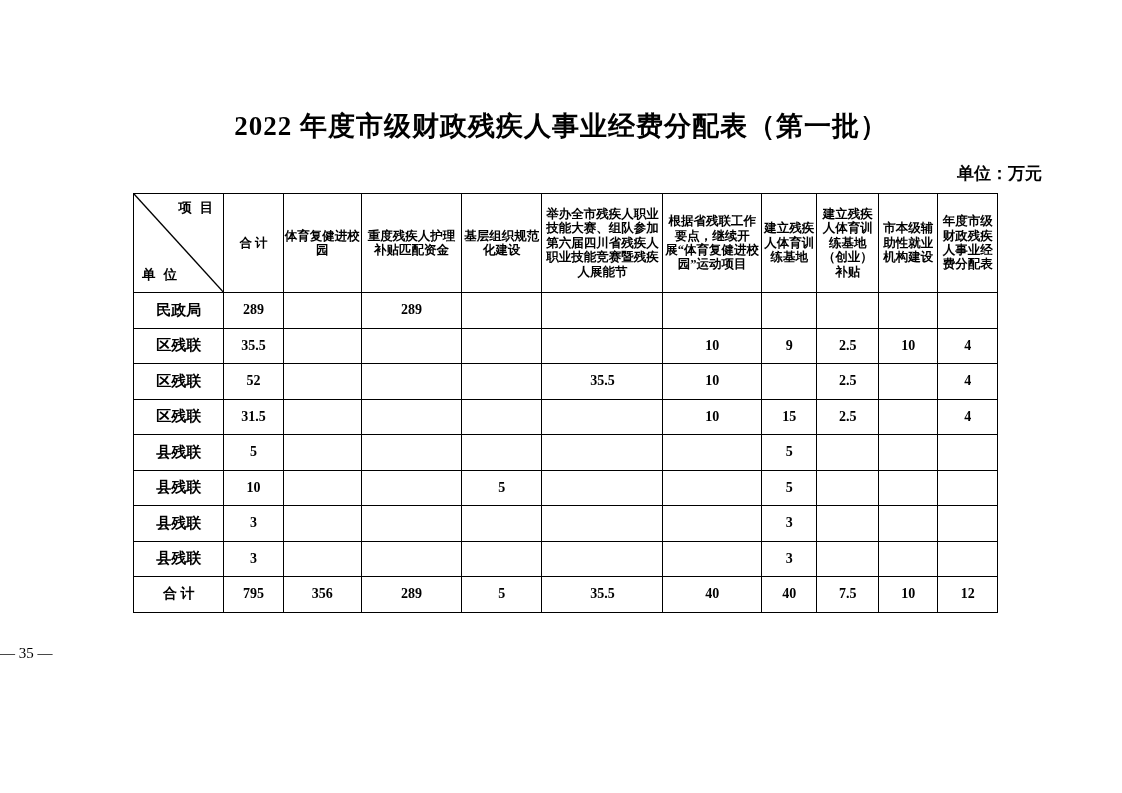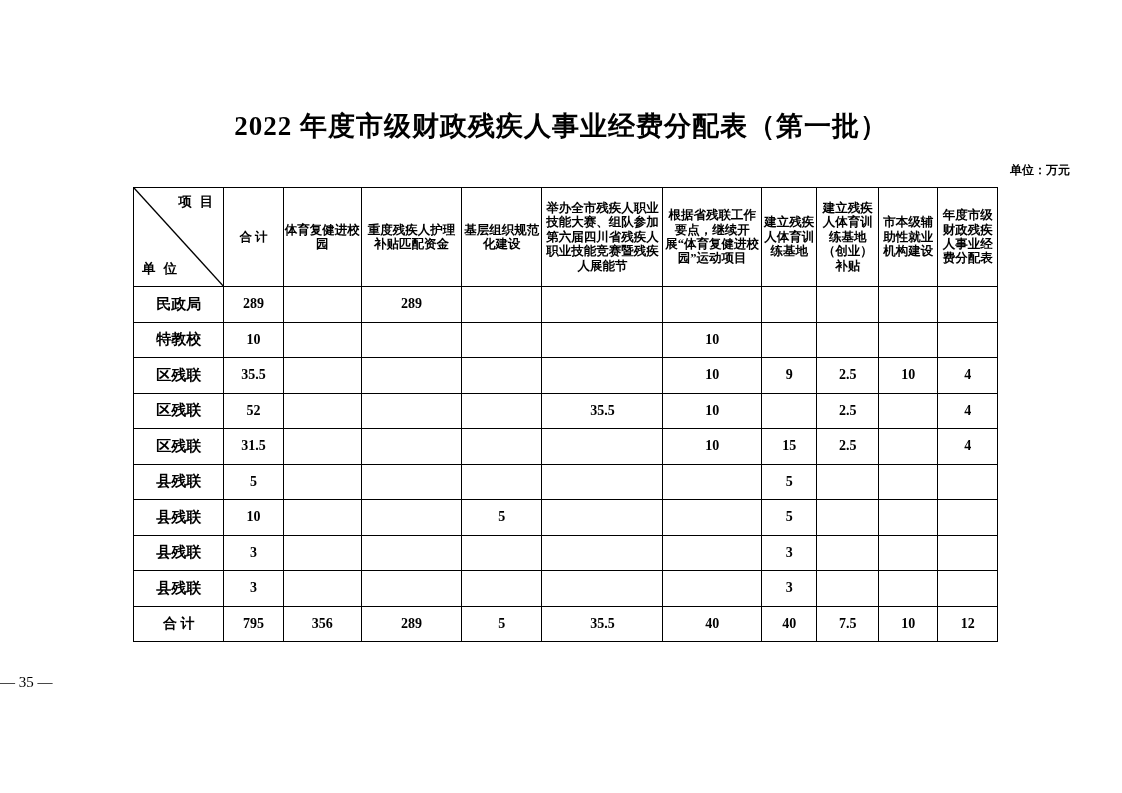--- a/index.html
+++ b/index.html
@@ -24,24 +24,24 @@
     text-align: center;
     font-family: "Liberation Serif", "DejaVu Serif", serif;
     font-weight: bold;
     font-size: 27px;
     letter-spacing: 1px;
     margin-top: 108px;
     color: #000;
   }
   .unit-line {
     text-align: right;
-    font-size: 12px;
+    font-size: 17px;
     font-weight: bold;
     margin-top: 18px;
-    padding-right: 52px;
+    padding-right: 80px;
     font-family: "Liberation Serif", "DejaVu Serif", serif;
   }
   .table-wrap {
     margin-top: 8px;
     padding-left: 133px;
     padding-right: 124px;
   }
   table.alloc {
     border-collapse: collapse;
     width: 865px;
@@ -197,33 +197,20 @@
         <td>289</td>
         <td></td>
         <td></td>
         <td></td>
         <td></td>
         <td></td>
         <td></td>
         <td></td>
       </tr>
 
-      <tr class="body-row">
-        <td class="rowlabel">特教校</td>
-        <td>10</td>
-        <td></td>
-        <td></td>
-        <td></td>
-        <td></td>
-        <td>10</td>
-        <td></td>
-        <td></td>
-        <td></td>
-        <td></td>
-      </tr>
 
       <tr class="body-row">
         <td class="rowlabel">区残联</td>
         <td>35.5</td>
         <td></td>
         <td></td>
         <td></td>
         <td></td>
         <td>10</td>
         <td>9</td>

